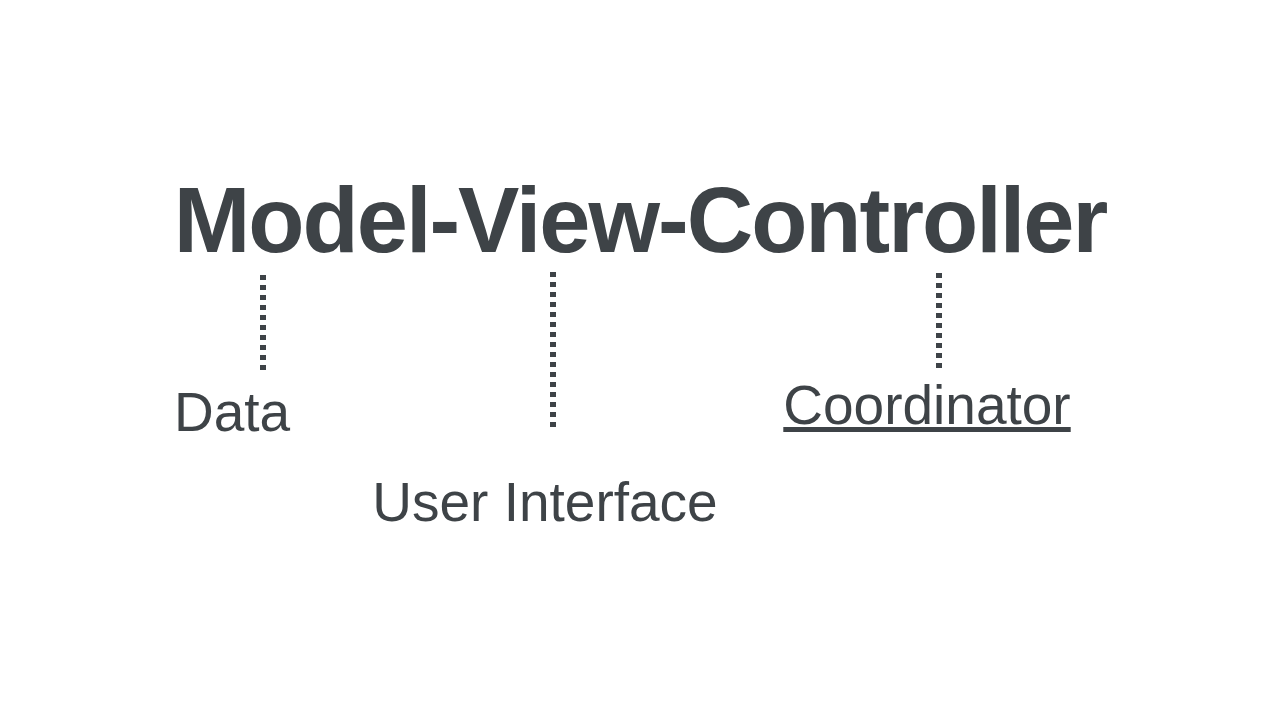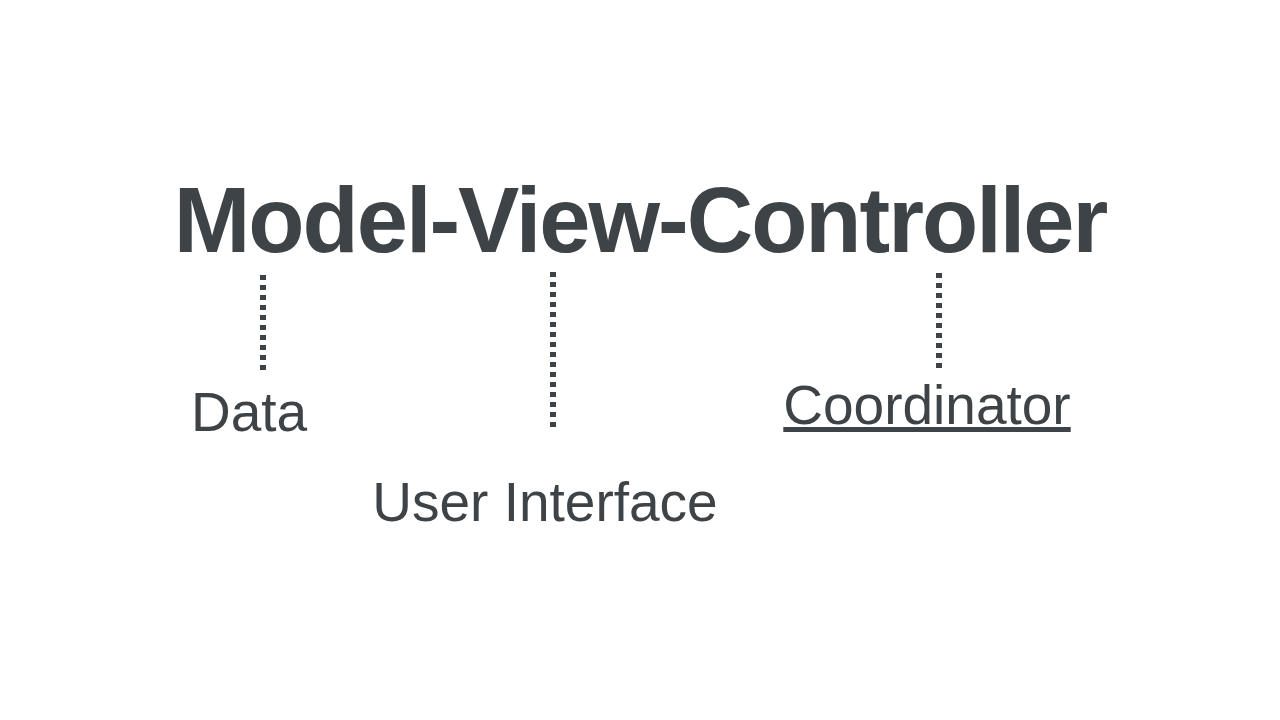--- a/index.html
+++ b/index.html
@@ -50,21 +50,21 @@
   .connector.controller { left: 936px; top: 273px; height: 98px;  }
   .annotation {
     position: absolute;
     transform: translateX(-50%);
     font-size: 55px;
     font-weight: 400;
     line-height: 1;
     white-space: nowrap;
     color: var(--text-color);
   }
-  .annotation.data        { left: 249px; top: 385px; }
+  .annotation.data        { left: 232px; top: 385px; }
   .annotation.ui          { left: 545px; top: 431px; margin-top: 44px; }
   .annotation.coordinator { left: 927px; top: 378px; text-decoration: underline; }
 </style>
 </head>
 <body>
 
 <div class="stage">
 
   <h1 class="title">Model-View-Controller</h1>
 

